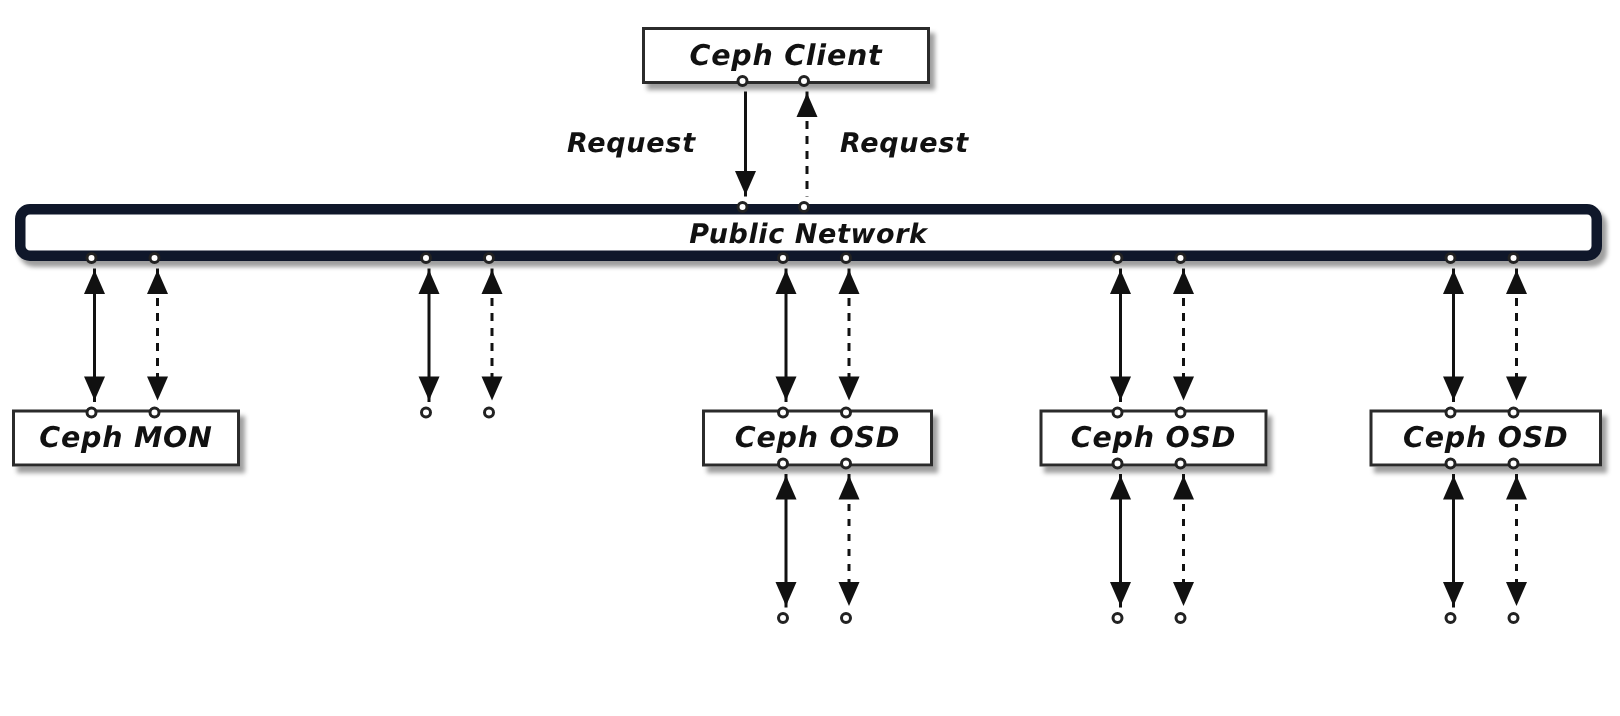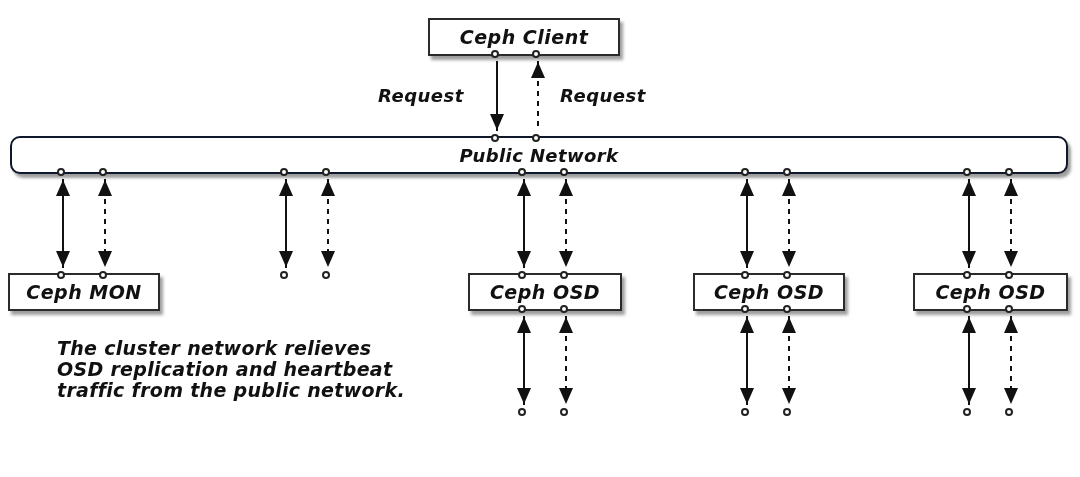--- a/index.html
+++ b/index.html
@@ -31,25 +31,25 @@
   .client-box { left: 428px; top: 18px; width: 192px; height: 38px; }
   .node-box   { top: 273px; height: 38px; }
   .node-0 { left: 8px;   width: 152px; }
   .node-1 { left: 230px; width: 155px; }
   .node-2 { left: 468px; width: 154px; }
   .node-3 { left: 693px; width: 152px; }
   .node-4 { left: 913px; width: 155px; }
 
   .bar {
     position: absolute;
-    border: 2px solid #0f172a;
+    border: 7px solid #0f172a;
     border-radius: 10px;
     box-shadow: 3px 4px 3px rgba(0,0,0,0.38);
     display: flex;
-    align-items: center;
+    align-items: flex-end;
     justify-content: center;
     font-weight: bold;
     font-size: 18px;
     letter-spacing: 0.4px;
     z-index: 1;
   }
   .public-bar  { left: 10px; top: 136px; width: 1058px; height: 38px; background: #ffffff; }
   .cluster-bar { left: 8px;  top: 410px; width: 1062px; height: 38px; background: #c8c8c8; }
 
   .flowlabel {
@@ -127,23 +127,20 @@
   <div class="box node-box node-2">
     <span>Ceph OSD</span>
   </div>
   <div class="box node-box node-3">
     <span>Ceph OSD</span>
   </div>
   <div class="box node-box node-4">
     <span>Ceph OSD</span>
   </div>
 
-  <div class="annotation">The cluster network relieves
-OSD replication and heartbeat
-traffic from the public network.</div>
 
 
   <div id="connectors">
       <div class="connector solid" style="left: 490px; top: 56px; height: 80px;">
         <div class="line"></div>
         <div class="arrow down"></div>
         <div class="dot top"></div>
         <div class="dot bottom"></div>
       </div>
       <div class="connector dashed" style="left: 531px; top: 56px; height: 80px;">

